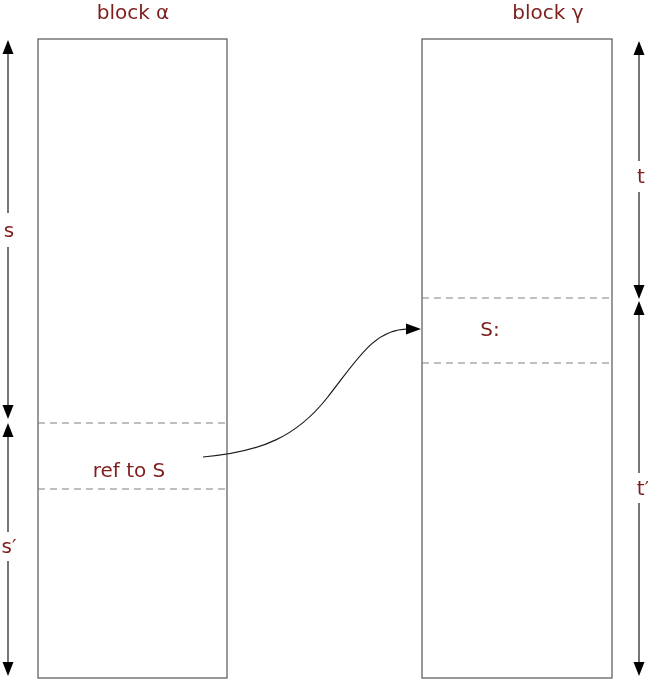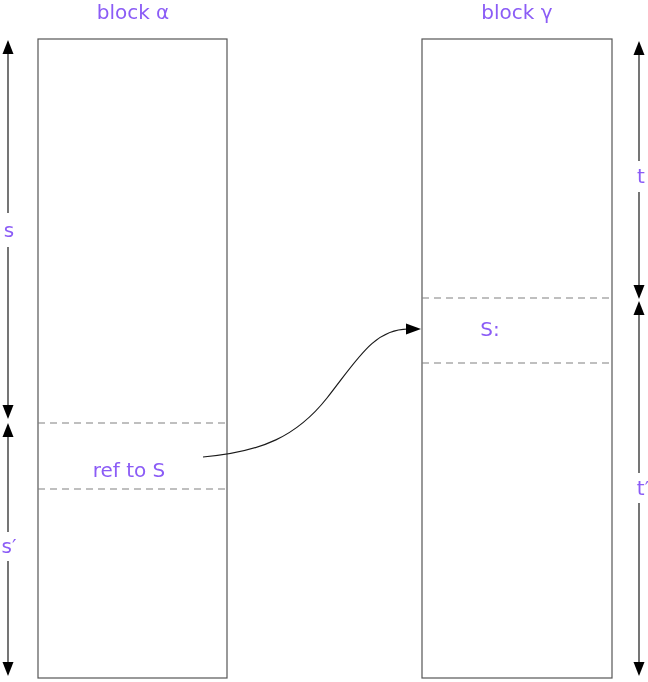--- a/index.html
+++ b/index.html
@@ -20,21 +20,21 @@
     position: absolute;
     left: 0;
     top: 0;
   }
   .lbl {
     position: absolute;
     transform: translate(-50%, -50%);
     font-size: 20px;
     line-height: 1;
     white-space: nowrap;
-    color: #8b5cf6;
+    color: #7f1d1d;
     background: #ffffff;
     padding: 0 1px;
   }
   .title { font-size: 20px; }
 </style>
 </head>
 <body>
 
 <div class="canvas">
 
@@ -83,21 +83,21 @@
     </g>
 
     <g>
       <path d="M 203 457 C 262 452, 297 436, 327 398 C 357 360, 374 329, 408 329" fill="none" stroke="#1a1a1a" stroke-width="1.2"></path>
       <polygon points="421,329 406,323.5 406,334.5" fill="#000000" stroke="none"></polygon>
     </g>
   </svg>
 
   <div class="lbl title" style="left:133px; top:12px;">block α</div>
 
-  <div class="lbl title" style="left:517px; top:12px;">block γ</div>
+  <div class="lbl title" style="left:548px; top:12px;">block γ</div>
 
   <div class="lbl" style="left:9px; top:230px;">s</div>
 
   <div class="lbl" style="left:9px; top:546px;">s′</div>
 
   <div class="lbl" style="left:641px; top:176px;">t</div>
 
   <div class="lbl" style="left:643px; top:488px;">t′</div>
 
   <div class="lbl" style="left:129px; top:470px;">ref to S</div>

